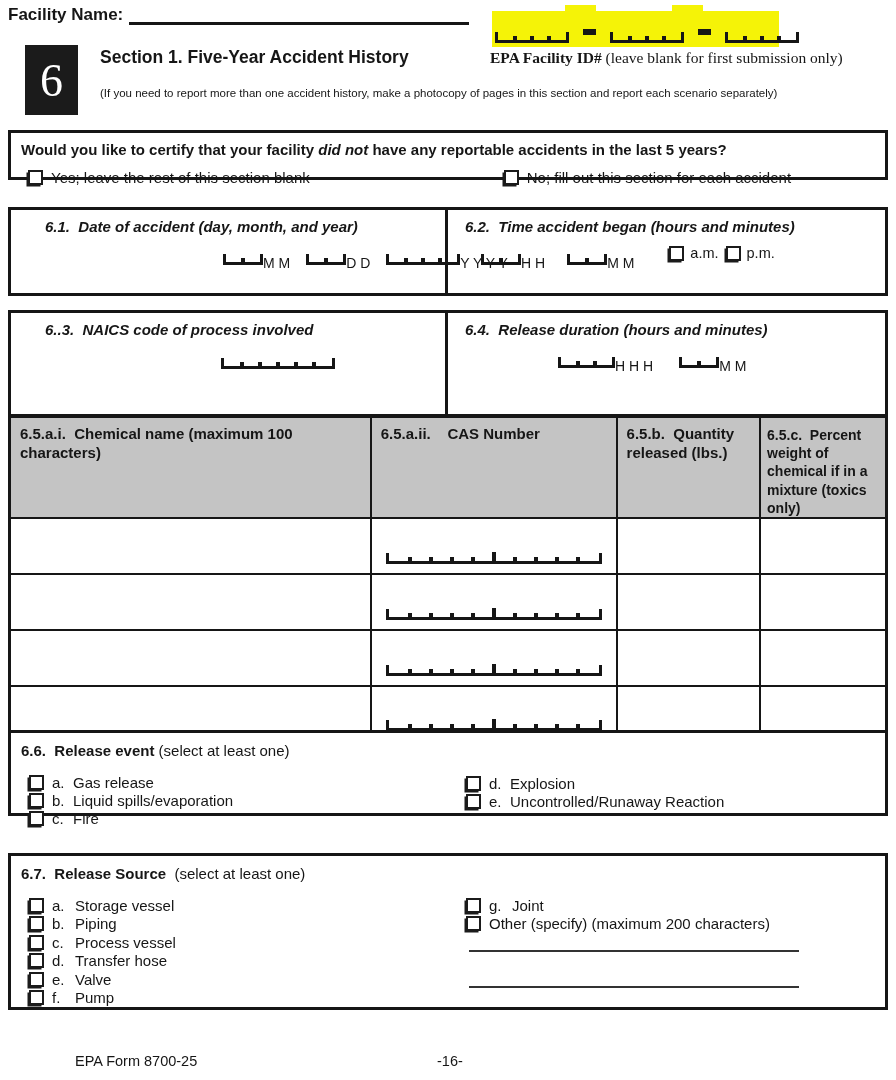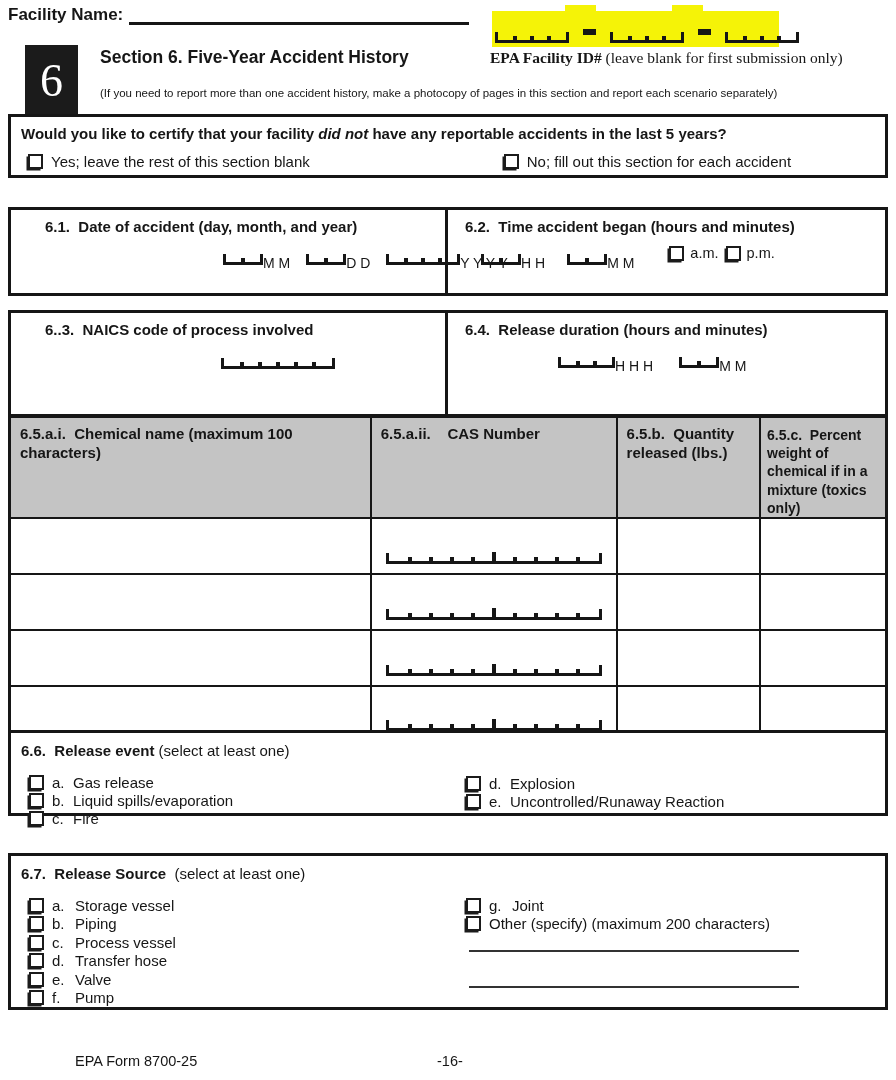--- a/index.html
+++ b/index.html
@@ -24,38 +24,38 @@
 
   .sec-num{position:absolute;left:25px;top:45px;width:53px;height:70px;background:#1b1b1b;color:#fff;
            font-family:"Liberation Serif","DejaVu Serif",serif;font-size:46px;display:flex;align-items:center;justify-content:center;}
   .sec-title{position:absolute;left:100px;top:47px;font-size:17.5px;font-weight:bold;}
   .sec-note{position:absolute;left:100px;top:87px;font-size:11.5px;}
 
   
   .fbox{position:absolute;left:8px;width:880px;border:3px solid #161616;box-sizing:border-box;background:#fff;}
 
   
-  .certify{top:114px;height:64px;}
+  .certify{top:130px;height:50px;}
   .certify .question{margin:8px 0 0 10px;font-size:15px;font-weight:bold;white-space:pre-wrap;}
   .certify .question i{font-style:italic;}
   .certify .opts{display:flex;margin:11px 0 0 17px;}
   .certify .opt{display:flex;align-items:center;font-size:15px;}
   .certify .opt.no{margin-left:194px;}
 
   
   .cbx{display:inline-block;flex:none;width:11px;height:11px;background:#fff;border:2px solid #1b1b1b;
        box-shadow:-2px 2px 0 -0.5px #1b1b1b;margin-right:8px;}
 
   
   .tworow{display:grid;grid-template-columns:437px auto;padding:0;}
   .row12{top:207px;height:89px;}
   .row34{top:310px;height:107px;}
   .tworow .cell{position:relative;box-sizing:border-box;}
   .tworow .cell.left{border-right:3px solid #161616;}
-  .qlabel{font-size:15px;font-weight:bold;white-space:pre-wrap;}
+  .qlabel{font-size:15px;font-weight:bold;white-space:pre-wrap;font-style:italic;}
   .cell .qlabel{margin:8px 0 0 34px;}
   .cell.right .qlabel{margin-left:17px;}
 
   
   .comb{display:inline-flex;height:8px;border-left:3px solid #161616;border-right:3px solid #161616;border-bottom:3px solid #161616;box-sizing:content-box;}
   .comb .c{width:17px;position:relative;}
   .comb .c.tick::before{content:"";position:absolute;left:-2px;bottom:0;width:4px;height:4px;background:#161616;}
   .comb .c.sep::before{height:9px;}
   .naics .comb .c{width:18px;}
   .cas-comb .c{width:21px;}
@@ -135,21 +135,21 @@
           <span class="c"></span>
           <span class="c tick"></span>
           <span class="c tick"></span>
           <span class="c tick"></span>
         </span>
     </div>
   </div>
   <div class="epa-label"><b>EPA Facility ID#</b><span> (leave blank for first submission only)</span></div>
 
   <div class="sec-num">6</div>
-  <div class="sec-title">Section 6. Five-Year Accident History</div>
+  <div class="sec-title">Section 1. Five-Year Accident History</div>
   <div class="sec-note">(If you need to report more than one accident history, make a photocopy of pages in this section and report each scenario separately)</div>
 
   <div class="fbox certify">
     <div class="question"><span>Would you like to certify that your facility </span><i>did not</i><span> have any reportable accidents in the last 5 years?</span></div>
     <div class="opts">
       <div class="opt yes">
         <span class="cbx"></span>
         <span>Yes; leave the rest of this section blank</span>
       </div>
       <div class="opt no">

